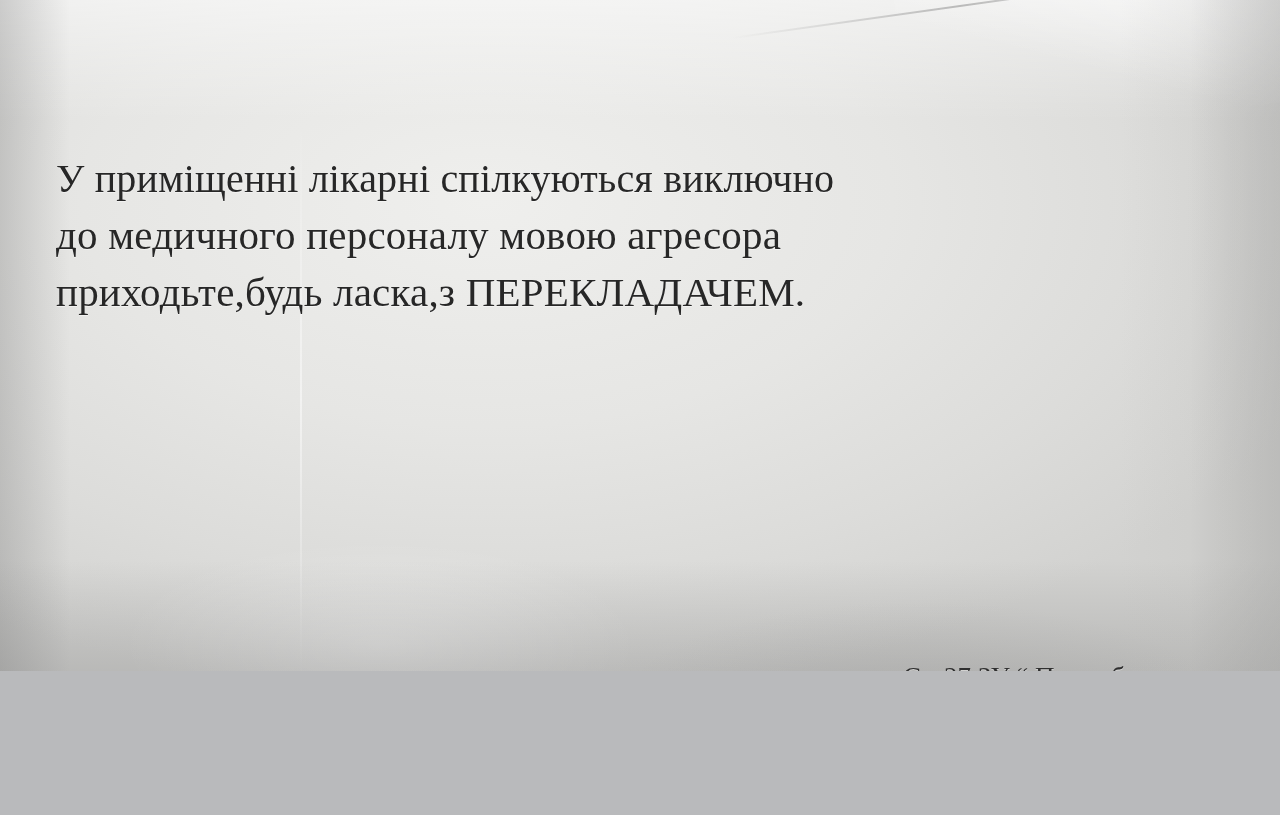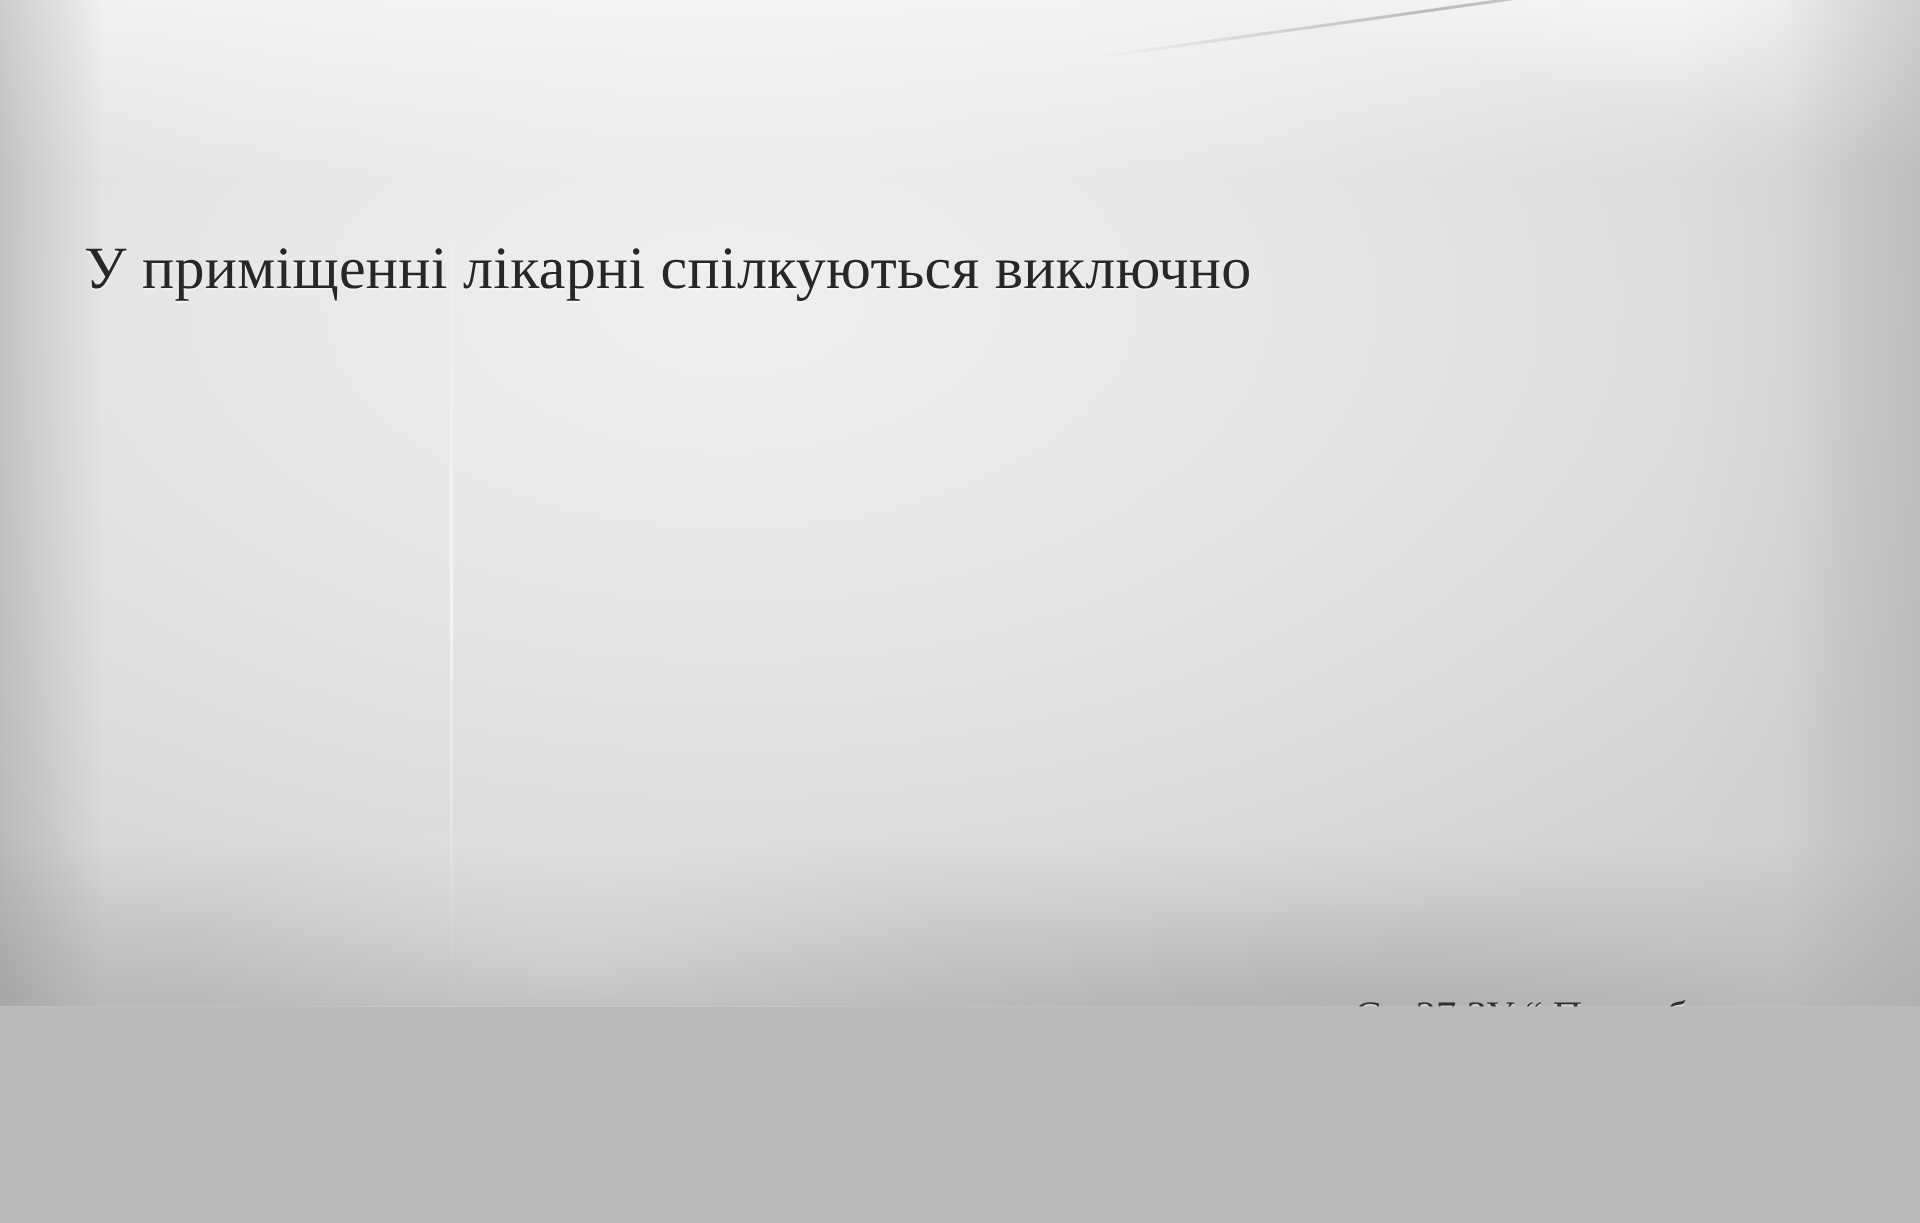--- a/index.html
+++ b/index.html
@@ -133,20 +133,22 @@
   <div class="crease crease-diag"></div>
   <div class="crease crease-vert"></div>
   <div class="crease crease-blotch"></div>
   <div class="crease crease-dark"></div>
   <div class="crease crease-left-shadow"></div>
   <div class="crease crease-right-shadow"></div>
   <div class="crease crease-bottom-shadow"></div>
 
   <div id="notice-body">
     <div class="line l1">У приміщенні лікарні спілкуються виключно</div>
+    <div class="line l4">до медичного персоналу мовою агресора</div>
+    <div class="line l5">приходьте,будь ласка,з ПЕРЕКЛАДАЧЕМ.</div>
   </div>
 
   <div id="citation">
     <div class="cite-line c1">Ст. 27 ЗУ “ Про забезпечення</div>
     <div class="cite-line c2">функціонуванняукраїнської мови як державної”</div>
   </div>
 
   <div class="fade-right"></div>
 </div>
 

